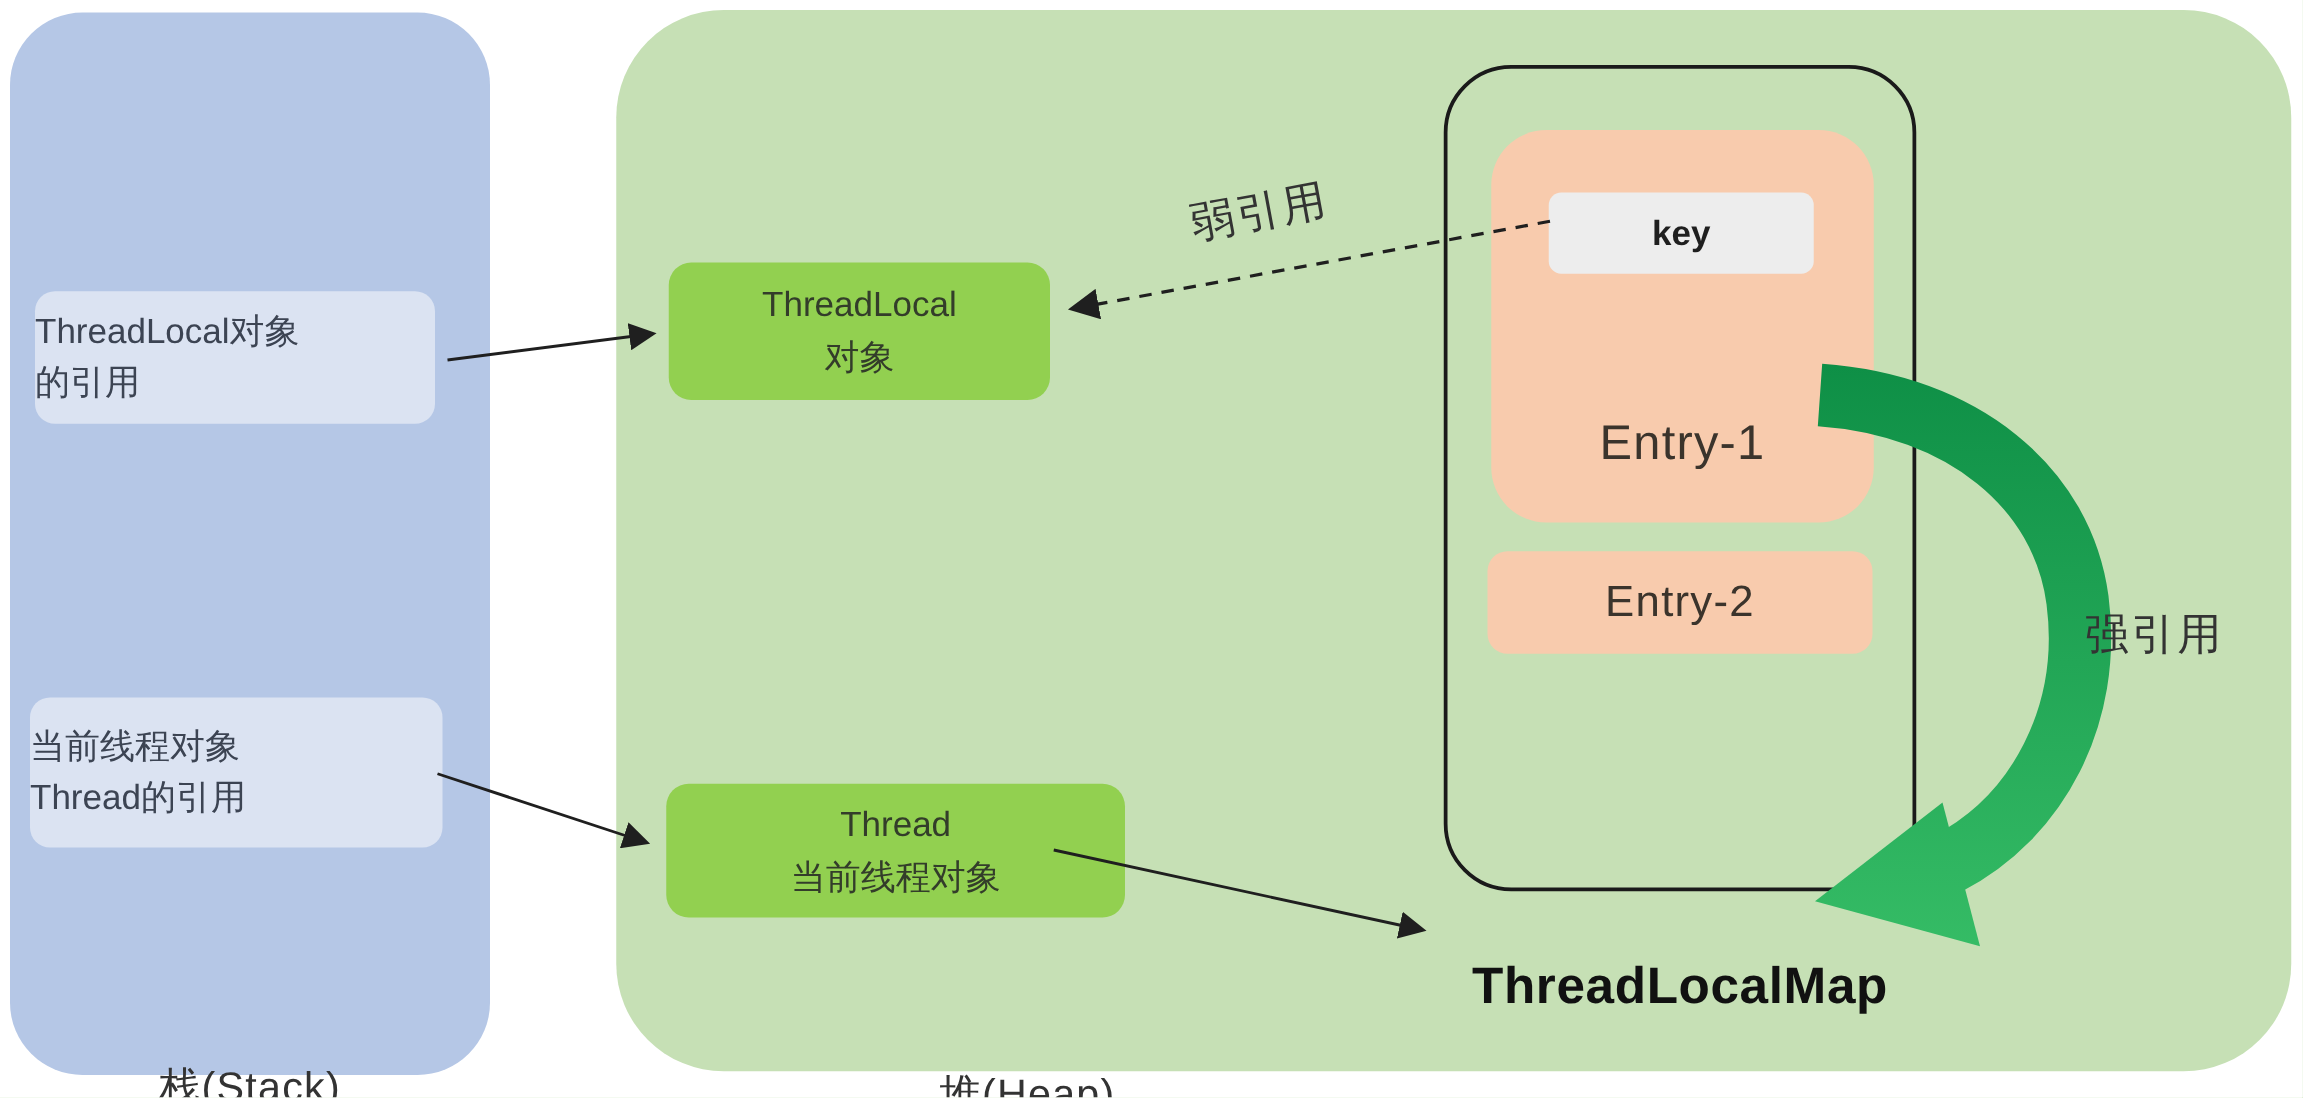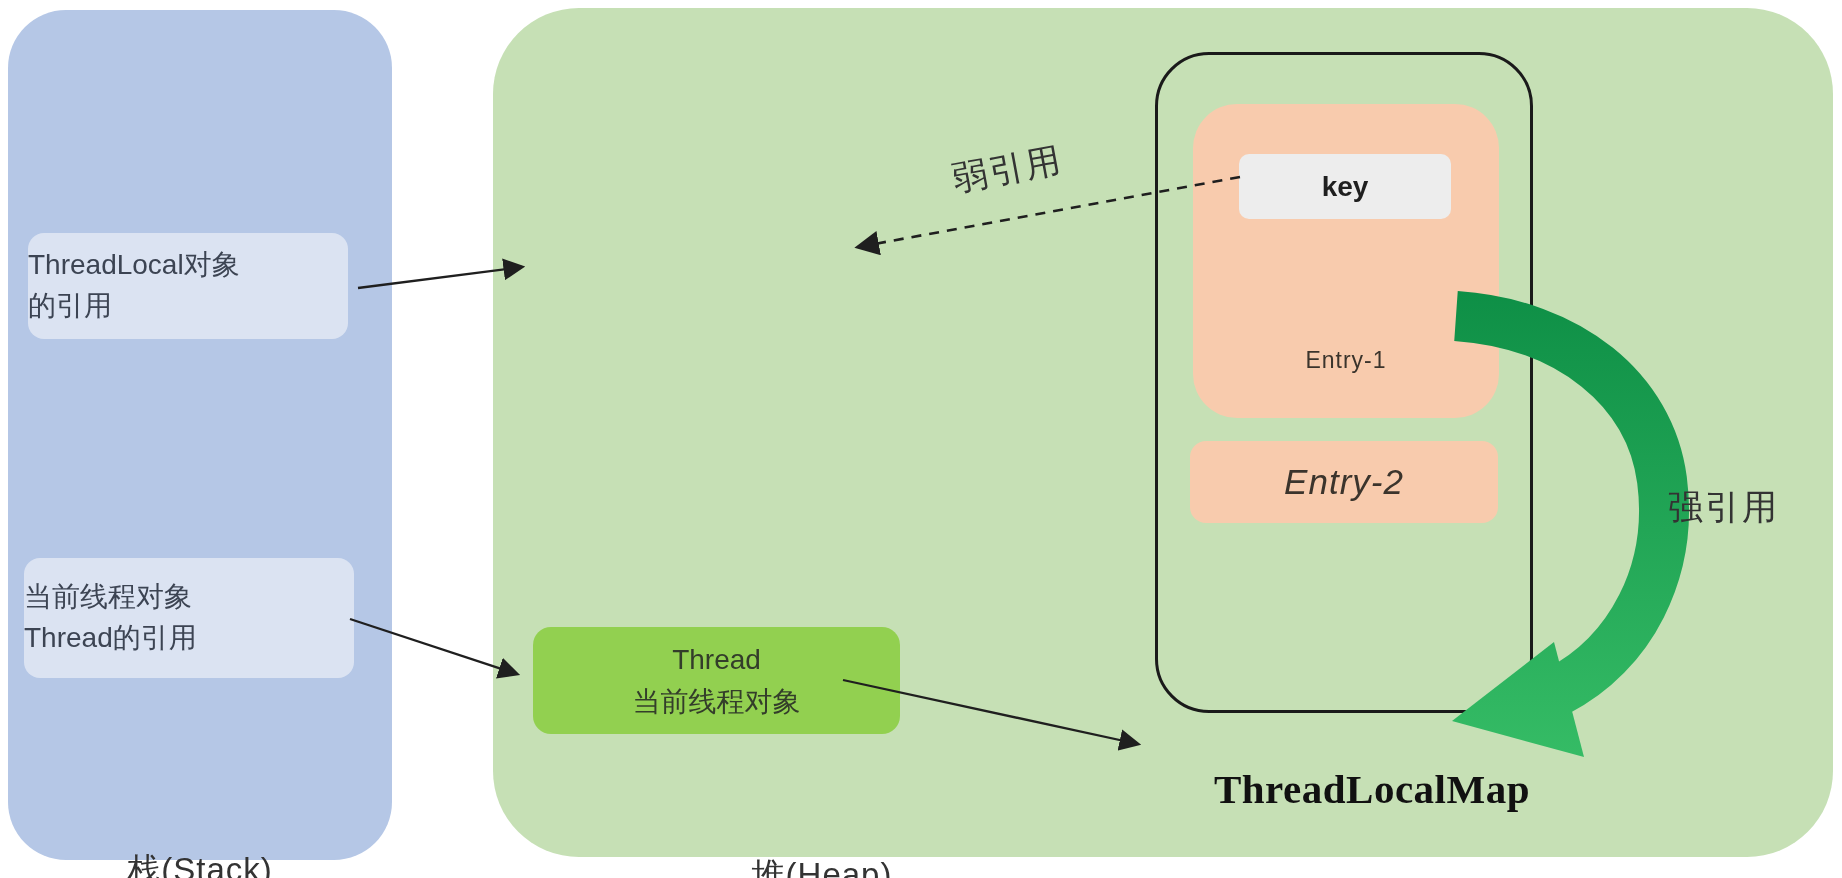--- a/index.html
+++ b/index.html
@@ -47,40 +47,40 @@
   }
   .entry{
     position:absolute;background:var(--entry-box,#f8cbad);
     color:var(--entry-text,#3b342c);
   }
   .entry-1{left:35px;top:49px;width:306px;height:314px;border-radius:44px;}
   .entry-small{
     left:32px;width:308px;height:82px;border-radius:16px;
     display:flex;align-items:center;justify-content:center;font-size:35px;letter-spacing:1px;
   }
-  .entry-2{top:386px;font-style:italic;}
+  .entry-2{top:386px;}
   .entry-3{top:483px;}
   .kv{
     position:absolute;left:46px;width:212px;height:65px;border-radius:10px;
     background:var(--kv-box,#ededed);display:flex;align-items:center;justify-content:center;
     font-size:28px;font-weight:bold;color:var(--kv-text,#1f1f1f);
   }
   .kv-key{top:50px;}
   .kv-value{top:150px;}
   .entry-caption{
-    position:absolute;left:0;right:0;top:243px;text-align:center;
-    font-size:23px;letter-spacing:1px;color:var(--entry-text,#3b342c);
+    position:absolute;left:0;right:0;top:229px;text-align:center;
+    font-size:39px;letter-spacing:1px;color:var(--entry-text,#3b342c);
   }
   .map-subtitle{
     position:absolute;left:0;right:0;top:674px;text-align:center;
     font-size:30px;font-weight:bold;color:var(--map-text,#111111);
   }
   .map-title{
-    position:absolute;left:0;right:0;top:710px;text-align:right;
-    font-size:41px;font-weight:bold;color:var(--map-text,#111111);letter-spacing:0.5px;font-family:Liberation Serif, serif;
+    position:absolute;left:0;right:0;top:710px;text-align:center;
+    font-size:41px;font-weight:bold;color:var(--map-text,#111111);letter-spacing:0.5px;
   }
   
   .overlay{position:absolute;left:0;top:0;width:1842px;height:878px;pointer-events:none;}
   .solid-line{stroke:var(--line-color,#1f1f1f);stroke-width:2.3;fill:none;}
   .dashed-line{stroke:var(--line-color,#1f1f1f);stroke-width:2.6;stroke-dasharray:10 8;fill:none;}
   .mk{fill:var(--line-color,#1f1f1f);}
   .strong-arc{stroke:url(#strongGrad);stroke-width:50;fill:none;}
   .strong-head{fill:url(#strongGrad);}
   .sg-dark{stop-color:var(--strong-dark,#0e8f46);}
   .sg-light{stop-color:var(--strong-light,#36bd66);}
@@ -102,20 +102,24 @@
       <span>的引用</span>
     </div>
     <div class="sbox sbox2">
       <span>当前线程对象</span>
       <span>Thread的引用</span>
     </div>
     <div class="panel-label stack-label">栈(Stack)</div>
   </div>
 
   <div class="panel heap-panel">
+    <div class="gbox gbox-threadlocal">
+      <span>ThreadLocal</span>
+      <span>对象</span>
+    </div>
     <div class="gbox gbox-thread">
       <span>Thread</span>
       <span>当前线程对象</span>
     </div>
     <div class="panel-label heap-label">堆(Heap)</div>
 
     <div class="map">
       <div class="entry entry-1">
         <div class="kv kv-key">key</div>
         <div class="entry-caption">Entry-1</div>

